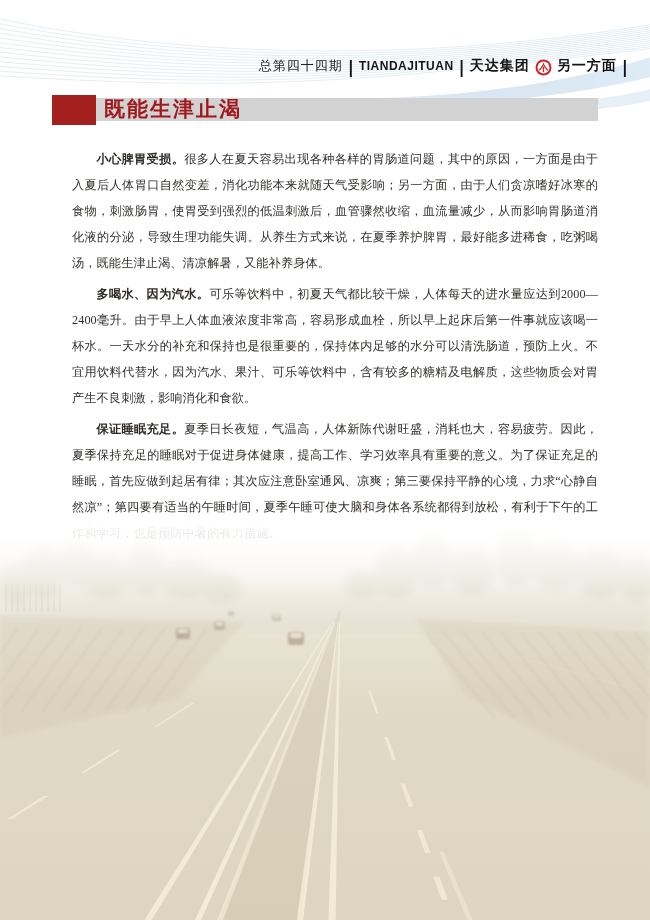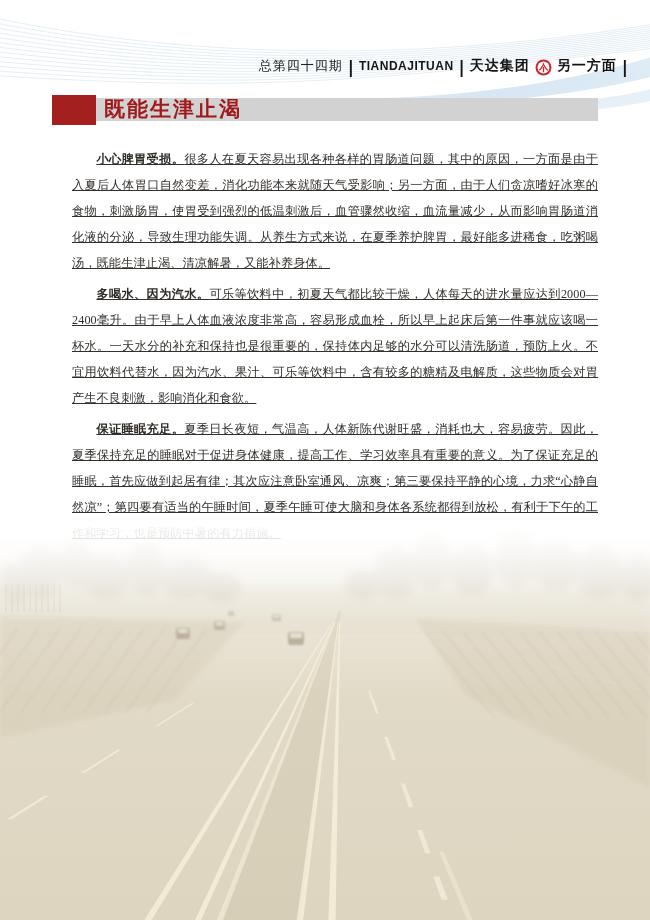--- a/index.html
+++ b/index.html
@@ -46,21 +46,20 @@
   
   .article{
     position:absolute;left:72px;top:146px;width:526px;
     color:#33302c;
   }
   .article p{
     margin:0 0 5px 0;
     font-size:12.2px;line-height:26px;
     text-align:justify;text-indent:2em;
     letter-spacing:.1px;
-    text-decoration:underline;
   }
   .article b{font-weight:700;color:#2e2b27;}
   
   .highway{position:absolute;left:0;bottom:0;width:650px;height:400px;pointer-events:none;}
 </style>
 </head>
 <body>
 
 <div class="page">
 

